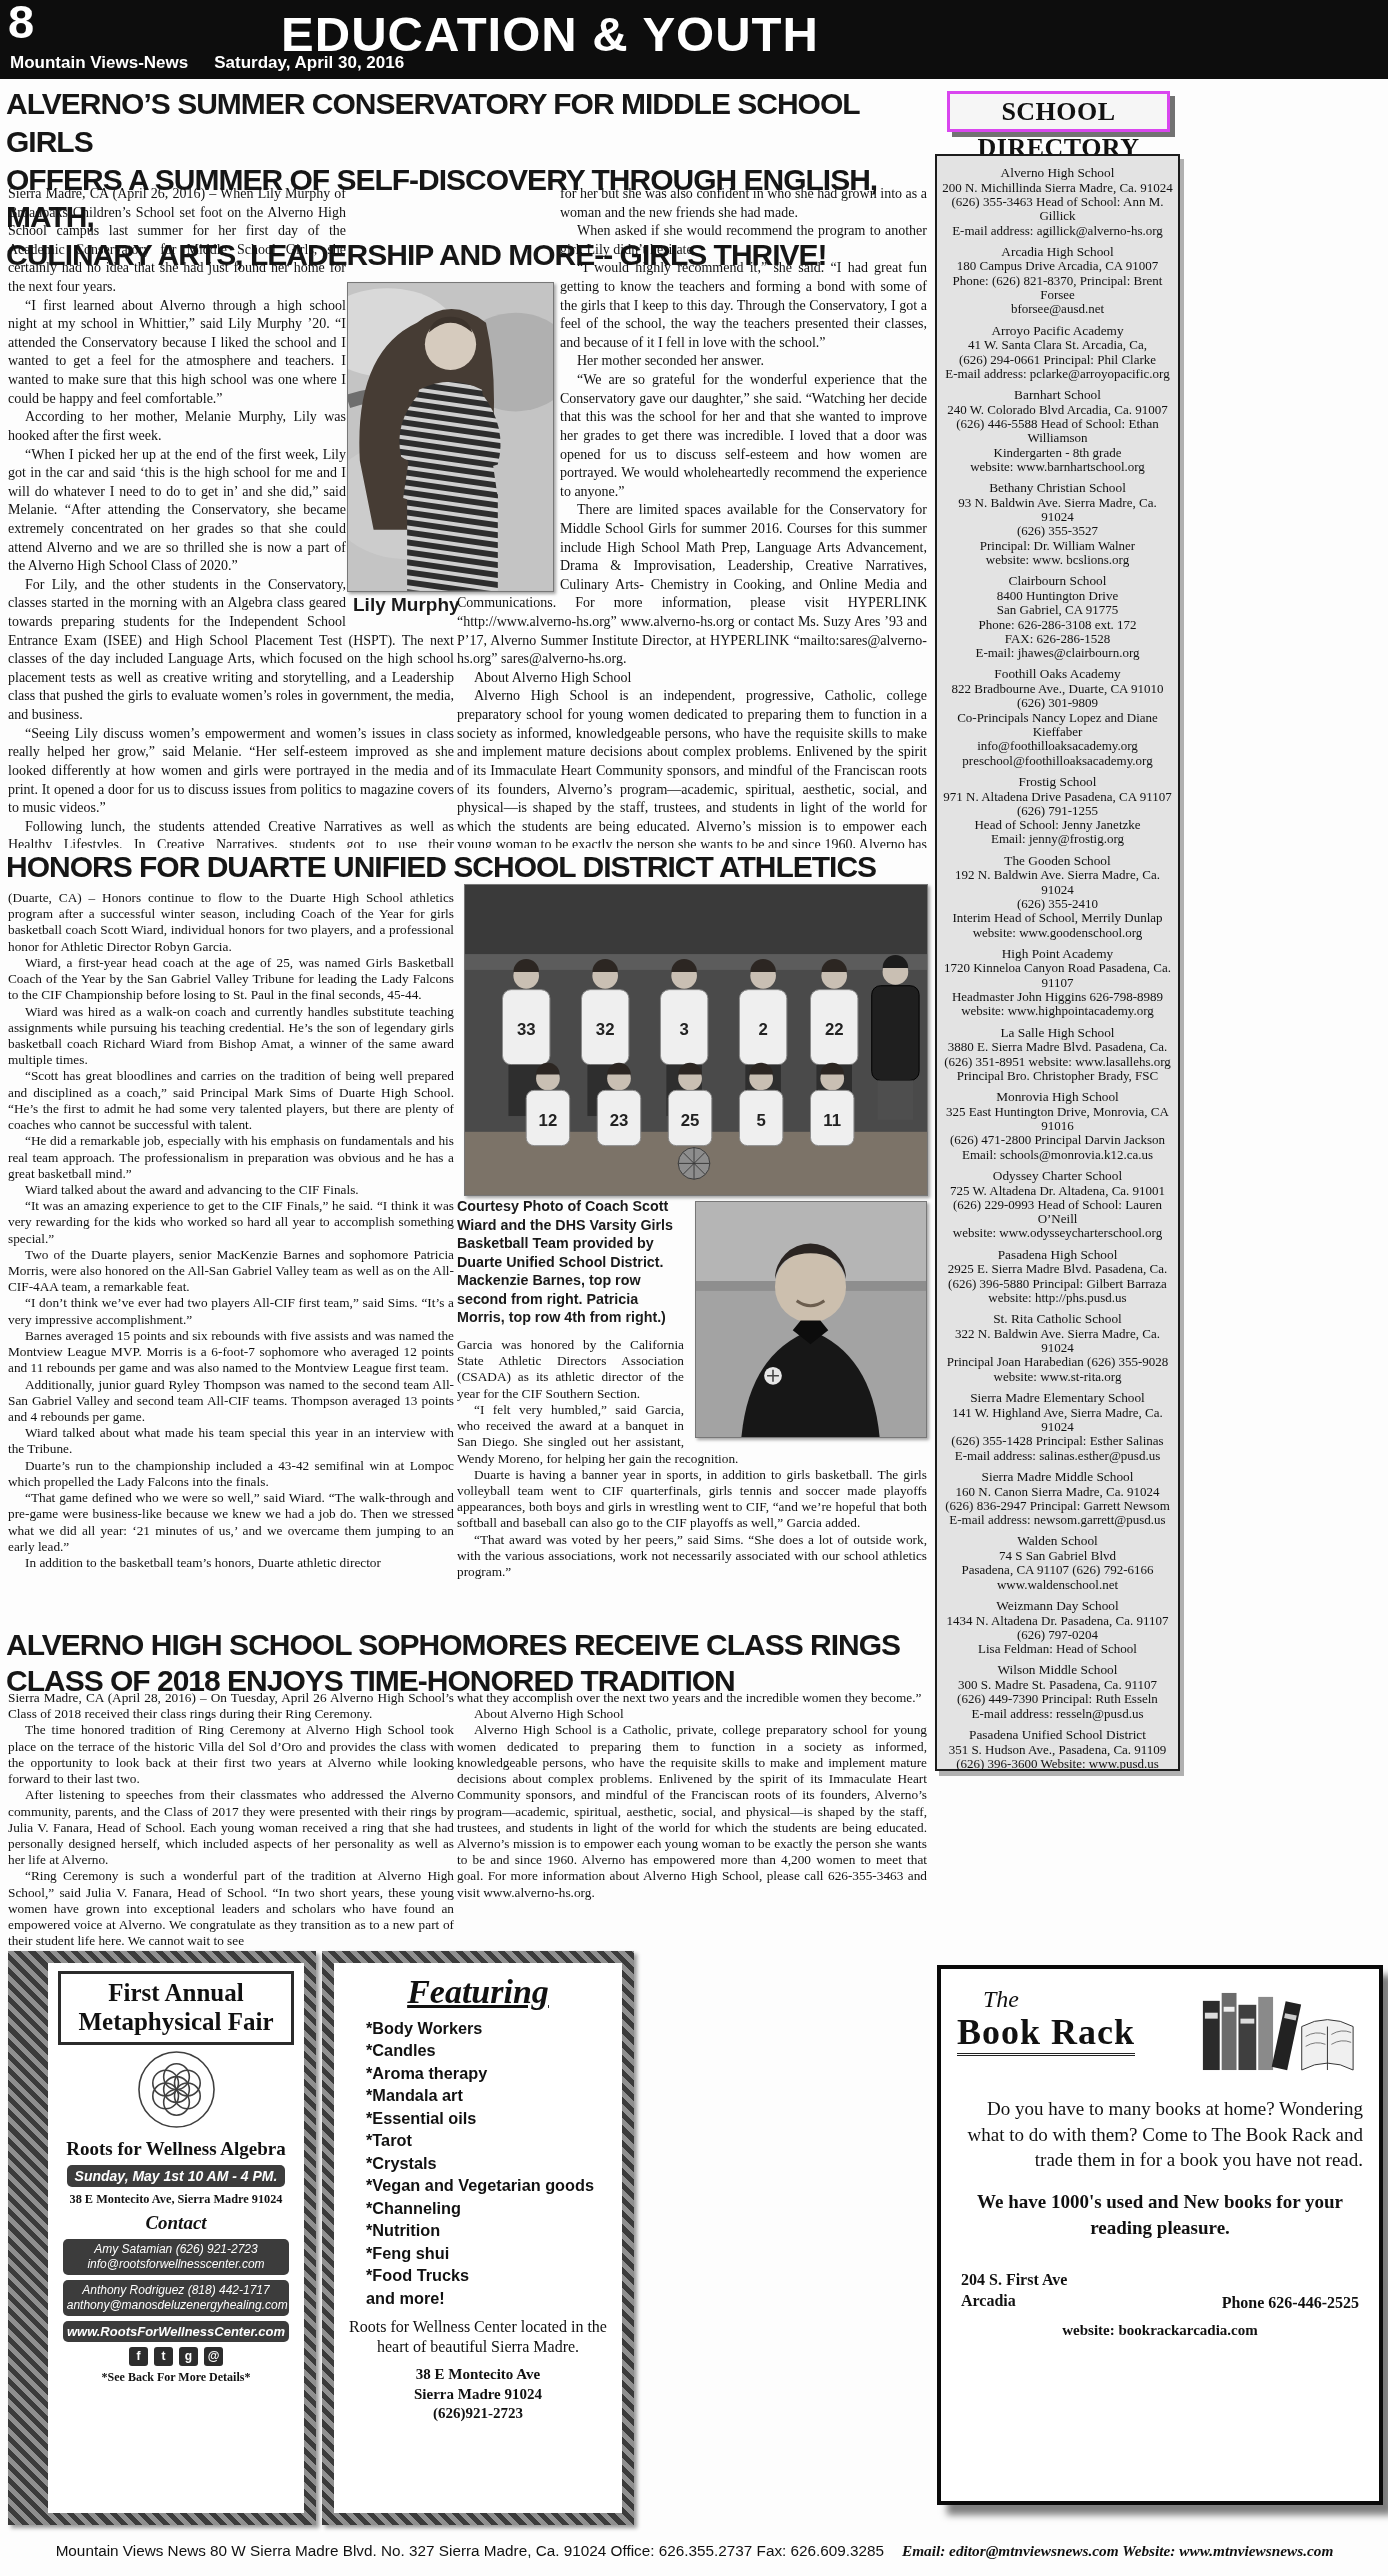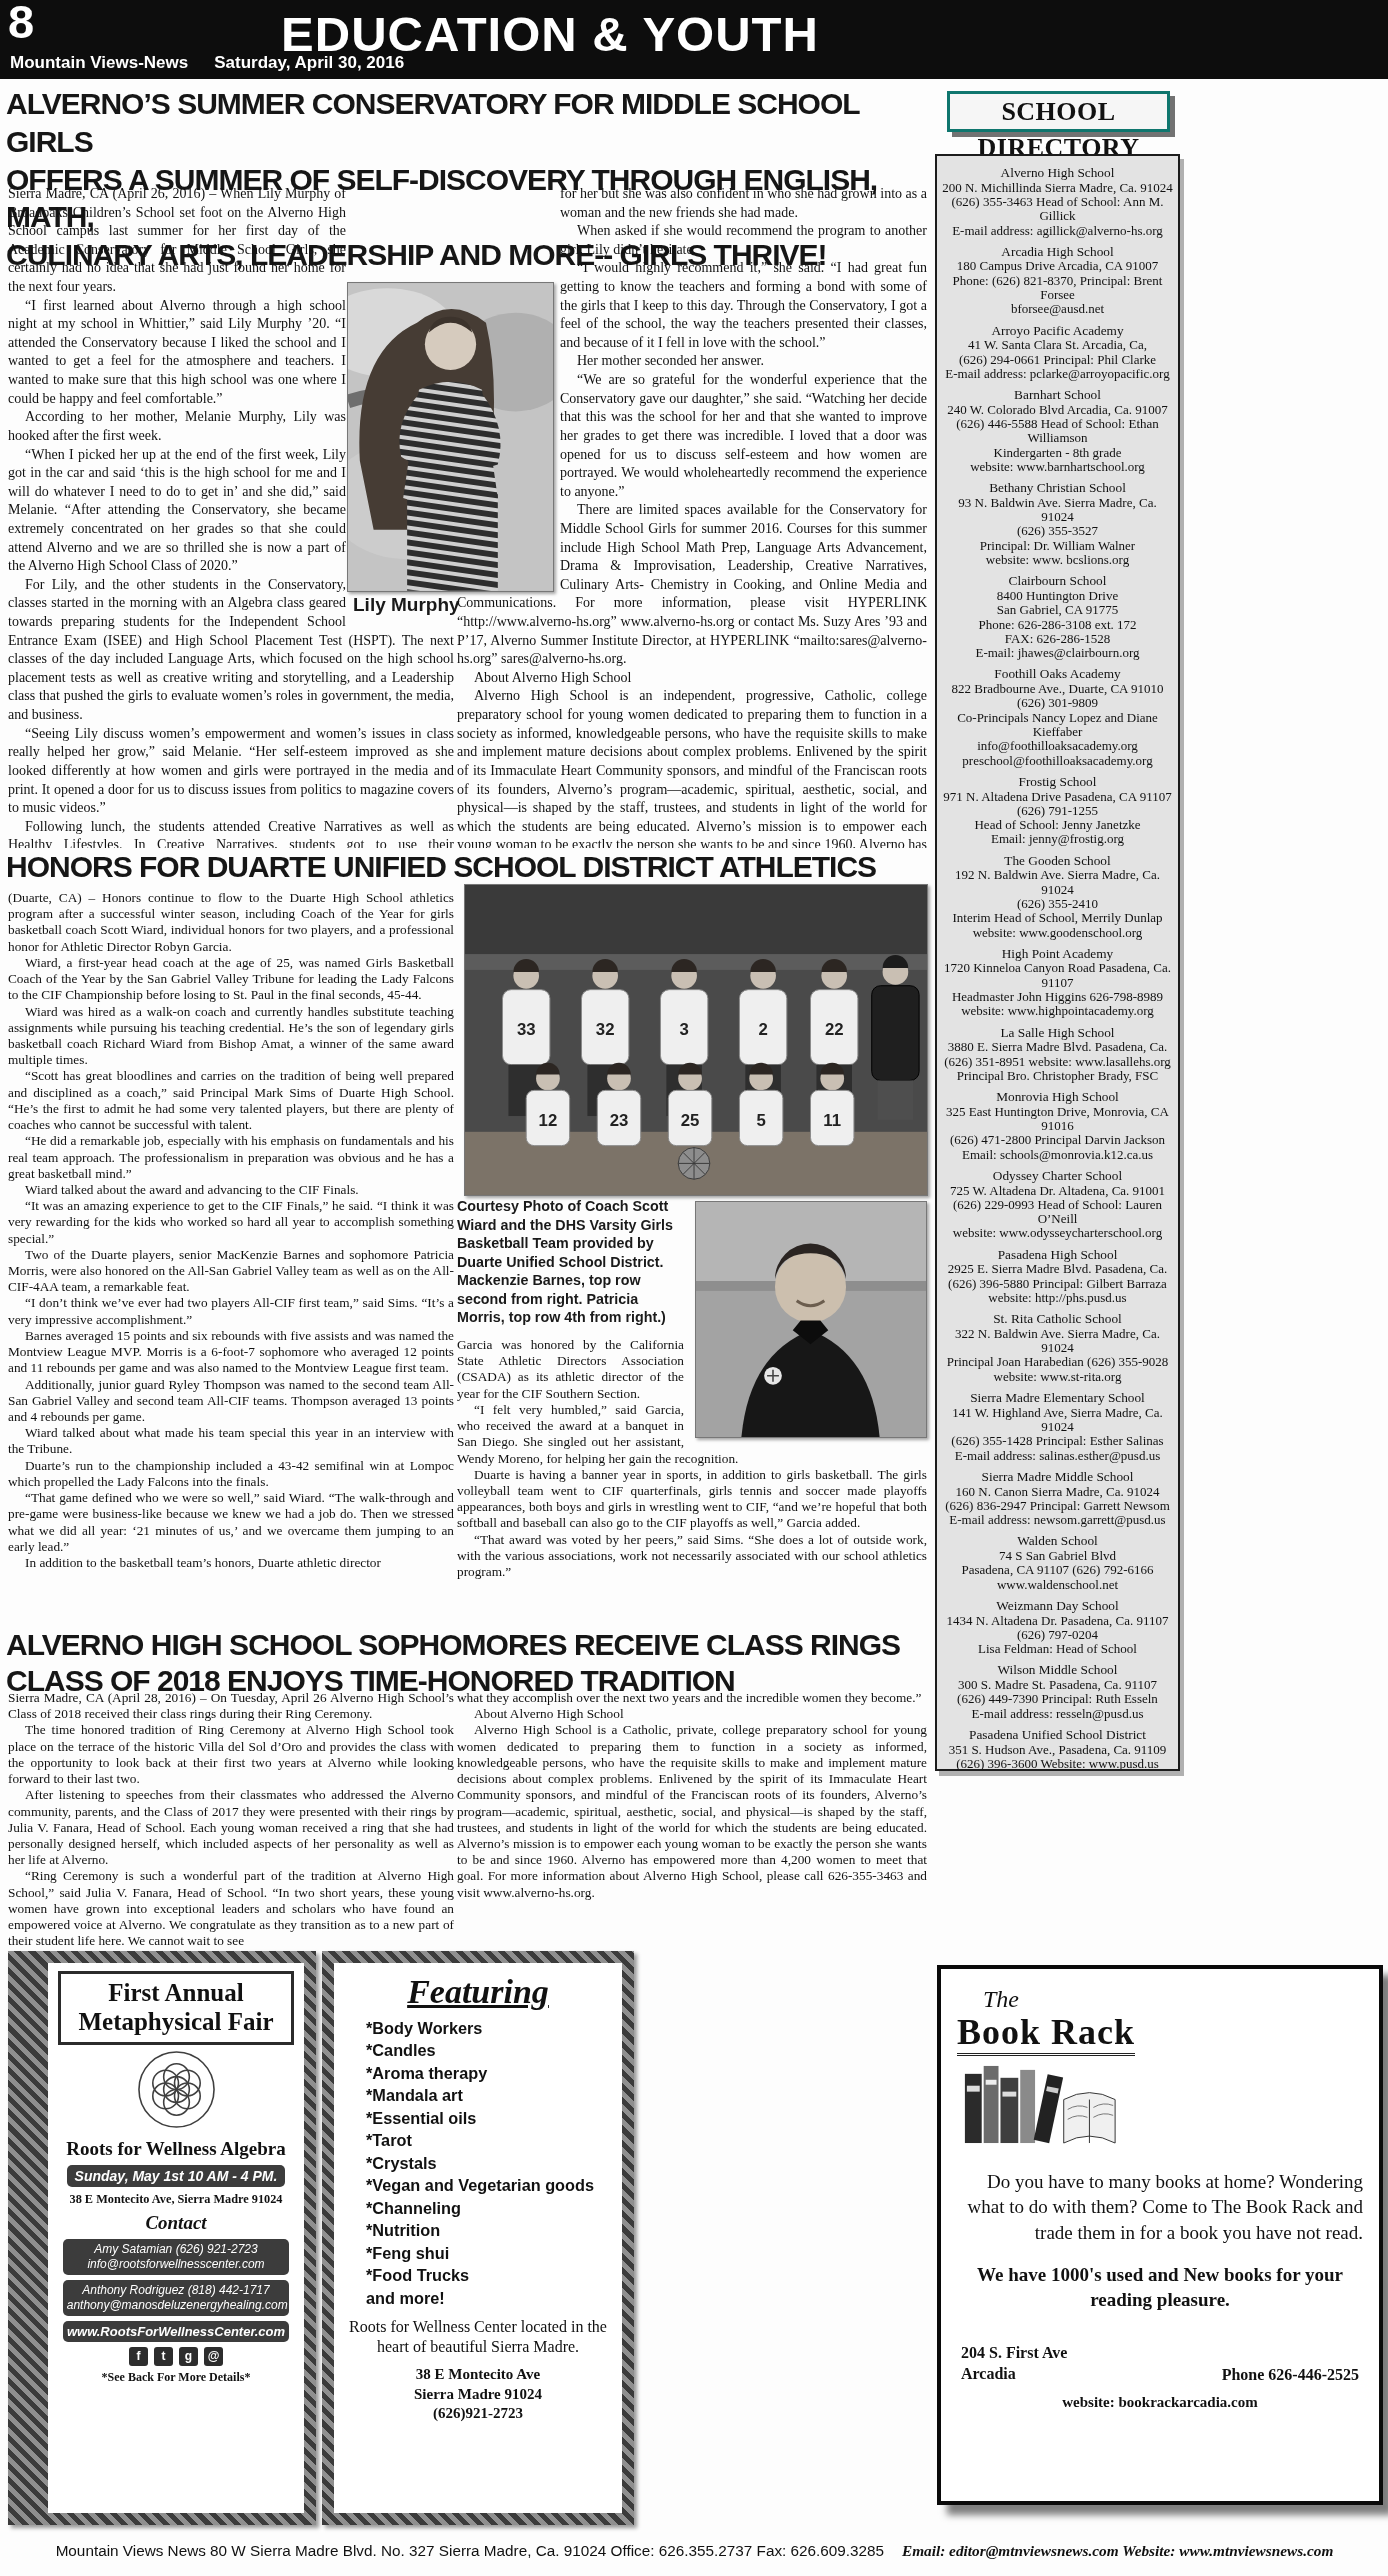--- a/index.html
+++ b/index.html
@@ -30,21 +30,21 @@
 
   
   .photo { position:absolute; border:1px solid #777; background:#bbb; box-shadow:2px 2px 3px rgba(0,0,0,.35); }
   .photo svg { display:block; }
   .caption-sans { font-family:"Liberation Sans",sans-serif; font-weight:bold; color:#1a1a1a; }
   #lily-cap { position:absolute; left:353px; top:594px; font-size:19px; }
   #team-cap-wrap { position:absolute; left:457px; top:1197px; width:470px; height:432px; overflow:hidden; }
   .team-cap { font-size:14.3px; line-height:1.3; text-align:left; }
 
   
-  .dir-title-box { position:absolute; left:947px; top:91px; width:223px; height:41px; background:#f6f6f6; border:3px solid #0f766e; box-shadow:5px 5px 0 rgba(0,0,0,.55); text-align:center; font-weight:bold; font-size:26px; line-height:36px; letter-spacing:0.5px; }
+  .dir-title-box { position:absolute; left:947px; top:91px; width:223px; height:41px; background:#f6f6f6; border:3px solid #d946ef; box-shadow:5px 5px 0 rgba(0,0,0,.55); text-align:center; font-weight:bold; font-size:26px; line-height:36px; letter-spacing:0.5px; }
   .dir-box { position:absolute; left:935px; top:154px; width:245px; height:1617px; background:#e3e3e3; border:2px solid #1c1c1c; box-shadow:4px 5px 0 rgba(0,0,0,.3); padding:10px 4px; overflow:hidden; }
   .dir-entry { text-align:center; margin-bottom:7px; }
   .dir-name { font-size:13.3px; line-height:1.1; }
   .dir-lines { font-size:13px; line-height:1.1; white-space:pre-line; }
 
   
   .ornate { position:absolute; background:repeating-linear-gradient(45deg,#3b3b3b 0 5px,#8f8f8f 5px 10px); padding:12px; box-shadow:3px 3px 4px rgba(0,0,0,.4); }
   .ornate .inner { background:#fff; width:100%; height:100%; padding:8px 10px; text-align:center; overflow:hidden; }
   #fair-left { left:8px; top:1951px; width:308px; height:574px;padding-left:40px; }
   #fair-right { left:322px; top:1951px; width:312px; height:574px; }
@@ -59,21 +59,21 @@
   .social-row { display:flex; justify-content:center; gap:6px; margin:4px 0; }
   .s-icon { width:19px; height:19px; background:#2d2d2d; color:#fff; font-family:"Liberation Sans",sans-serif; font-weight:bold; font-size:12px; line-height:19px; border-radius:3px; }
   .see-back { font-size:12px; font-weight:bold; }
   .feat-title { font-weight:bold; font-size:34px; font-style:italic; text-decoration:underline; margin:2px 0 6px; }
   .feat-item { text-align:left; font-family:"Liberation Sans",sans-serif; font-weight:bold; font-size:16.3px; line-height:1.38; padding-left:22px; }
   .fair-located { font-size:16px; line-height:1.25; margin-top:8px; }
   .fair-addr { font-weight:bold; font-size:15px; line-height:1.3; white-space:pre-line; margin-top:8px; }
 
   
   #bookrack { position:absolute; left:937px; top:1965px; width:446px; height:540px; background:#fff; border:4px solid #0a0a0a; box-shadow:10px 10px 7px rgba(0,0,0,.5); padding:14px 16px; text-align:center; }
-  .br-head { display:flex; justify-content:space-between; align-items:flex-start;flex-direction:column; }
+  .br-head { display:flex; justify-content:space-between; align-items:flex-start; }
   .br-logo { text-align:left; padding-top:6px; }
   .br-the { font-style:italic; font-size:24px; line-height:.9; padding-left:26px; }
   .br-brand { font-weight:bold; font-size:36px; letter-spacing:1px; border-bottom:3px double #222; }
   .br-tag { font-size:19px; line-height:1.35; margin-top:18px; text-align:right; }
   .br-sub { font-size:19px; font-weight:bold; line-height:1.35; margin-top:16px; }
   .br-bottom { display:flex; justify-content:space-between; align-items:flex-end; margin-top:30px; padding:0 4px; }
   .br-addr { text-align:left; font-weight:bold; font-size:16px; line-height:1.3; white-space:pre-line; }
   .br-phone { font-weight:bold; font-size:16px; }
   .br-site { font-weight:bold; font-size:15px; margin-top:10px; }
 

